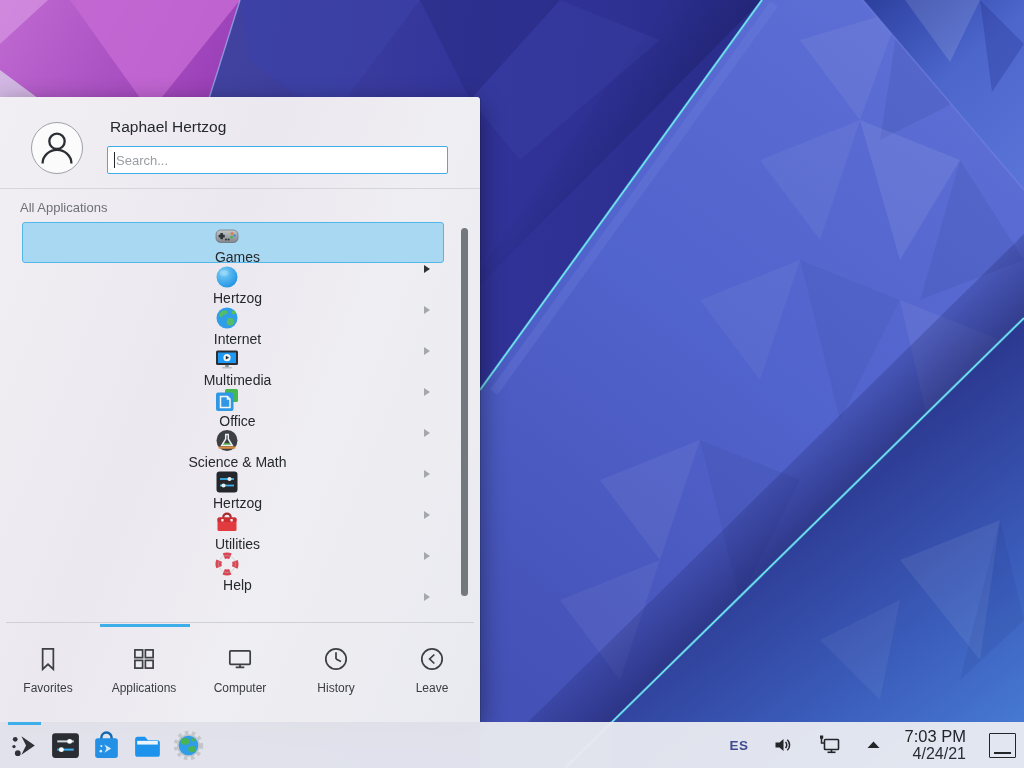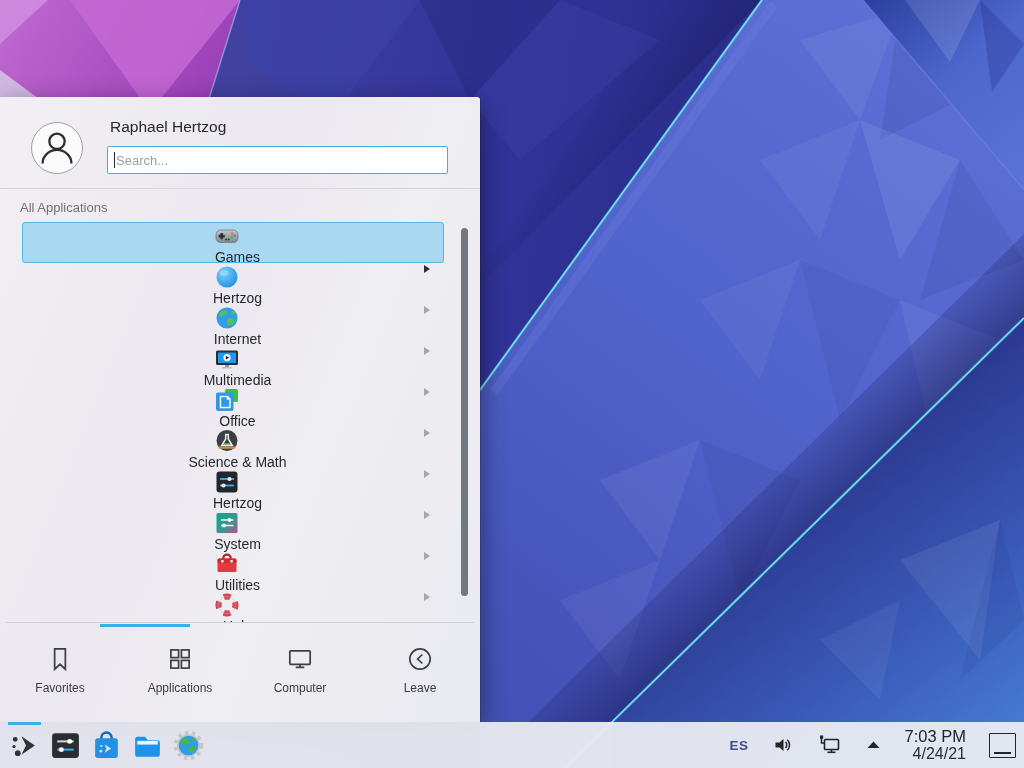--- a/index.html
+++ b/index.html
@@ -265,38 +265,20 @@
           <rect x="2.5" y="2.5" width="21" height="21" rx="3" fill="#23262b"></rect>
           <line x1="6" y1="10" x2="20" y2="10" stroke="#3daee9" stroke-width="1.8"></line>
           <circle cx="15.5" cy="10" r="2.1" fill="#e9ebed"></circle>
           <line x1="6" y1="16.5" x2="20" y2="16.5" stroke="#3daee9" stroke-width="1.8"></line>
           <circle cx="9.5" cy="16.5" r="2.1" fill="#e9ebed"></circle>
         </svg>
         <span class="row-label">Hertzog</span>
         <span class="chev"></span>
       </div>
 
-      <div class="row">
-        <svg class="row-icon" viewBox="0 0 26 26">
-          <defs>
-              <linearGradient id="gsys" x1="0" y1="0" x2="1" y2="1">
-                <stop offset="0" stop-color="#17a28b"></stop>
-                <stop offset="0.5" stop-color="#2e9b96"></stop>
-                <stop offset="1" stop-color="#b9508e"></stop>
-              </linearGradient>
-            </defs>
-          <rect x="2.5" y="3" width="21" height="20" rx="1.5" fill="url(#gsys)"></rect>
-          <line x1="7" y1="10" x2="19.5" y2="10" stroke="#f0f2f4" stroke-width="1.5"></line>
-          <circle cx="15.5" cy="10" r="1.9" fill="#f7f8f9"></circle>
-          <line x1="7" y1="15.5" x2="19.5" y2="15.5" stroke="#f0f2f4" stroke-width="1.5"></line>
-          <circle cx="10" cy="15.5" r="1.9" fill="#f7f8f9"></circle>
-        </svg>
-        <span class="row-label">System</span>
-        <span class="chev"></span>
-      </div>
 
       <div class="row">
         <svg class="row-icon" viewBox="0 0 26 26">
           <path d="M9.3,8 v-1 a3.7,3.3 0 0 1 7.4,0 v1" fill="none" stroke="#a82c2c" stroke-width="2.2"></path>
           <rect x="3.5" y="7.5" width="19" height="13.5" rx="1.5" fill="#e23b3f"></rect>
           <rect x="3.5" y="7.5" width="19" height="4.5" rx="1.5" fill="#c92f33"></rect>
           <rect x="7.2" y="9" width="2.4" height="2.4" rx="0.4" fill="#fce9e9"></rect>
           <rect x="16.4" y="9" width="2.4" height="2.4" rx="0.4" fill="#fce9e9"></rect>
         </svg>
         <span class="row-label">Utilities</span>
@@ -335,20 +317,28 @@
         </svg>
         <span class="tab-label">Applications</span>
       </div>
       <div class="tab">
         <svg class="tab-icon" viewBox="0 0 28 28">
           <rect x="4.5" y="6.5" width="19" height="12.5" rx="0.8" fill="none" stroke="#3c3f43" stroke-width="1.6"></rect>
           <line x1="14" y1="19" x2="14" y2="21.5" stroke="#3c3f43" stroke-width="1.6"></line>
           <line x1="10" y1="21.8" x2="18" y2="21.8" stroke="#3c3f43" stroke-width="1.6"></line>
         </svg>
         <span class="tab-label">Computer</span>
+      </div>
+      <div class="tab">
+        <svg class="tab-icon" viewBox="0 0 28 28">
+          <circle cx="14" cy="14" r="9.5" fill="none" stroke="#3c3f43" stroke-width="1.6"></circle>
+          <line x1="14" y1="14" x2="14" y2="7.8" stroke="#3c3f43" stroke-width="1.6"></line>
+          <line x1="14" y1="14" x2="18.6" y2="16.4" stroke="#3c3f43" stroke-width="1.6"></line>
+        </svg>
+        <span class="tab-label">History</span>
       </div>
       <div class="tab">
         <svg class="tab-icon" viewBox="0 0 28 28">
           <circle cx="14" cy="14" r="9.5" fill="none" stroke="#3c3f43" stroke-width="1.6"></circle>
           <path d="M16.2,9.8 L11.8,14 L16.2,18.2" fill="none" stroke="#3c3f43" stroke-width="1.6"></path>
         </svg>
         <span class="tab-label">Leave</span>
       </div>
     </div>
   </div>

